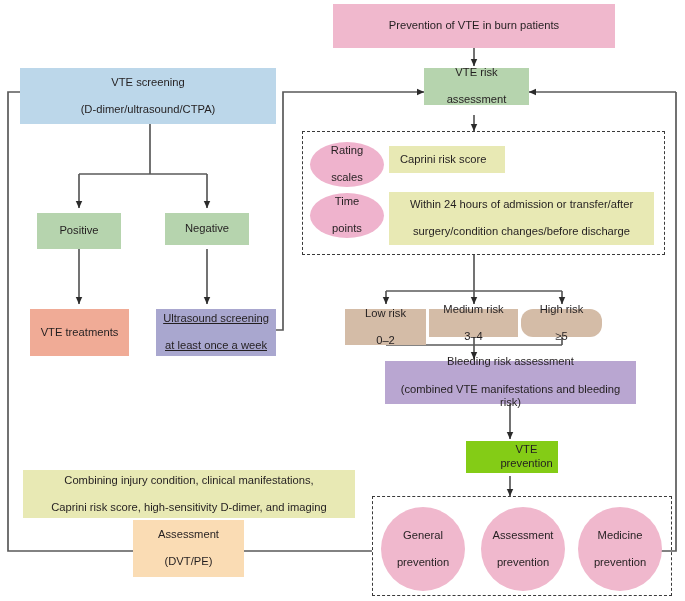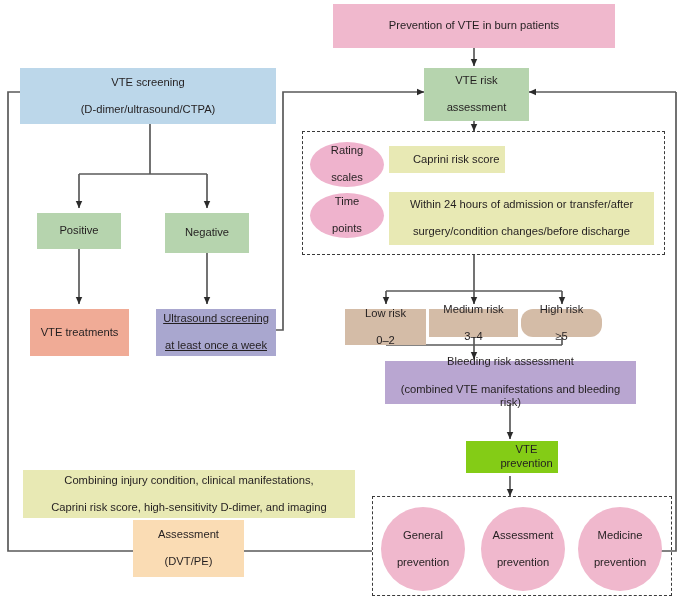--- a/index.html
+++ b/index.html
@@ -100,35 +100,35 @@
     <span>Prevention of VTE in burn patients</span>
   </div>
 
   <div class="node" style="left:20px;top:68px;width:256px;height:56px;background:#bcd7ea;">
     <span>
       <span>VTE screening</span><br>
       <span>(D-dimer/ultrasound/CTPA)</span>
     </span>
   </div>
 
-  <div class="node" style="left:424px;top:68px;width:105px;height:53px;background:#b6d4ae;">
+  <div class="node" style="left:424px;top:68px;width:105px;height:37px;background:#b6d4ae;">
     <span>
       <span>VTE risk</span><br>
       <span>assessment</span>
     </span>
   </div>
 
   <div class="node ellipse" style="left:310px;top:142px;width:74px;height:45px;background:#efb3cd;">
     <span>
       <span>Rating</span><br>
       <span>scales</span>
     </span>
   </div>
 
-  <div class="node" style="left:389px;top:146px;width:116px;height:27px;background:#e8e9b4;justify-content:flex-start;padding-left:24px;">
+  <div class="node" style="left:389px;top:146px;width:116px;height:27px;background:#e8e9b4;justify-content:flex-start;padding-left:11px;">
     <span>Caprini risk score</span>
   </div>
 
   <div class="node ellipse" style="left:310px;top:193px;width:74px;height:45px;background:#efb3cd;">
     <span>
       <span>Time</span><br>
       <span>points</span>
     </span>
   </div>
 
@@ -136,21 +136,21 @@
     <span>
       <span>Within 24 hours of admission or transfer/after</span><br>
       <span>surgery/condition changes/before discharge</span>
     </span>
   </div>
 
   <div class="node" style="left:37px;top:213px;width:84px;height:36px;background:#b6d4ae;">
     <span>Positive</span>
   </div>
 
-  <div class="node" style="left:165px;top:213px;width:84px;height:40px;background:#b6d4ae;">
+  <div class="node" style="left:165px;top:213px;width:84px;height:32px;background:#b6d4ae;">
     <span>Negative</span>
   </div>
 
   <div class="node" style="left:30px;top:309px;width:99px;height:47px;background:#f0ab96;">
     <span>VTE treatments</span>
   </div>
 
   <div class="node" style="left:156px;top:309px;width:120px;height:47px;background:#a9a7cf;text-decoration:underline;">
     <span>
       <span>Ultrasound screening</span><br>

